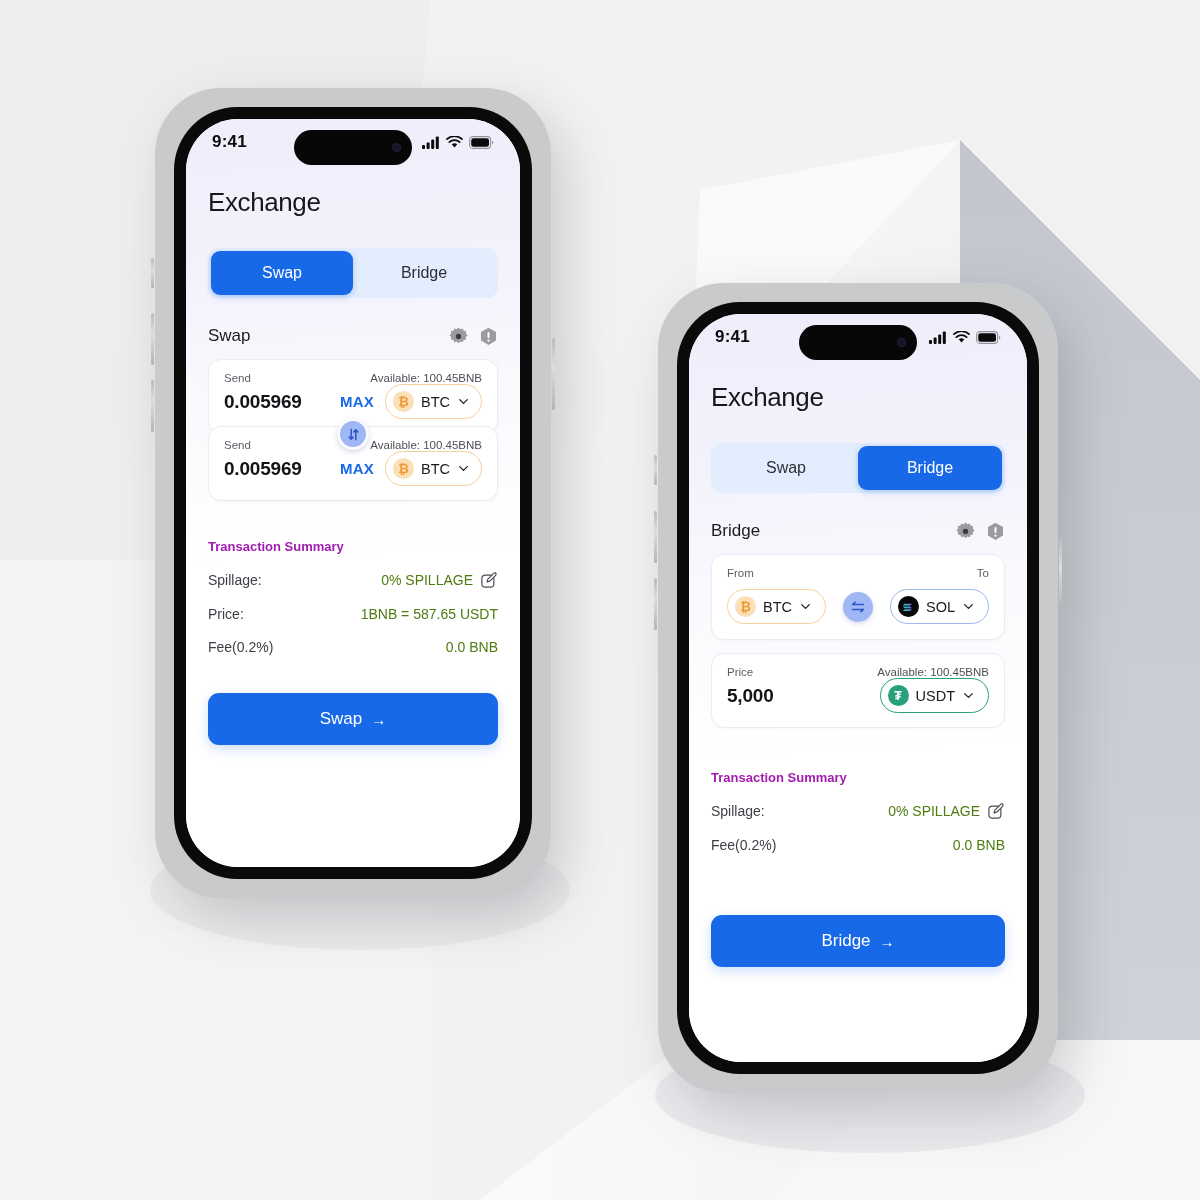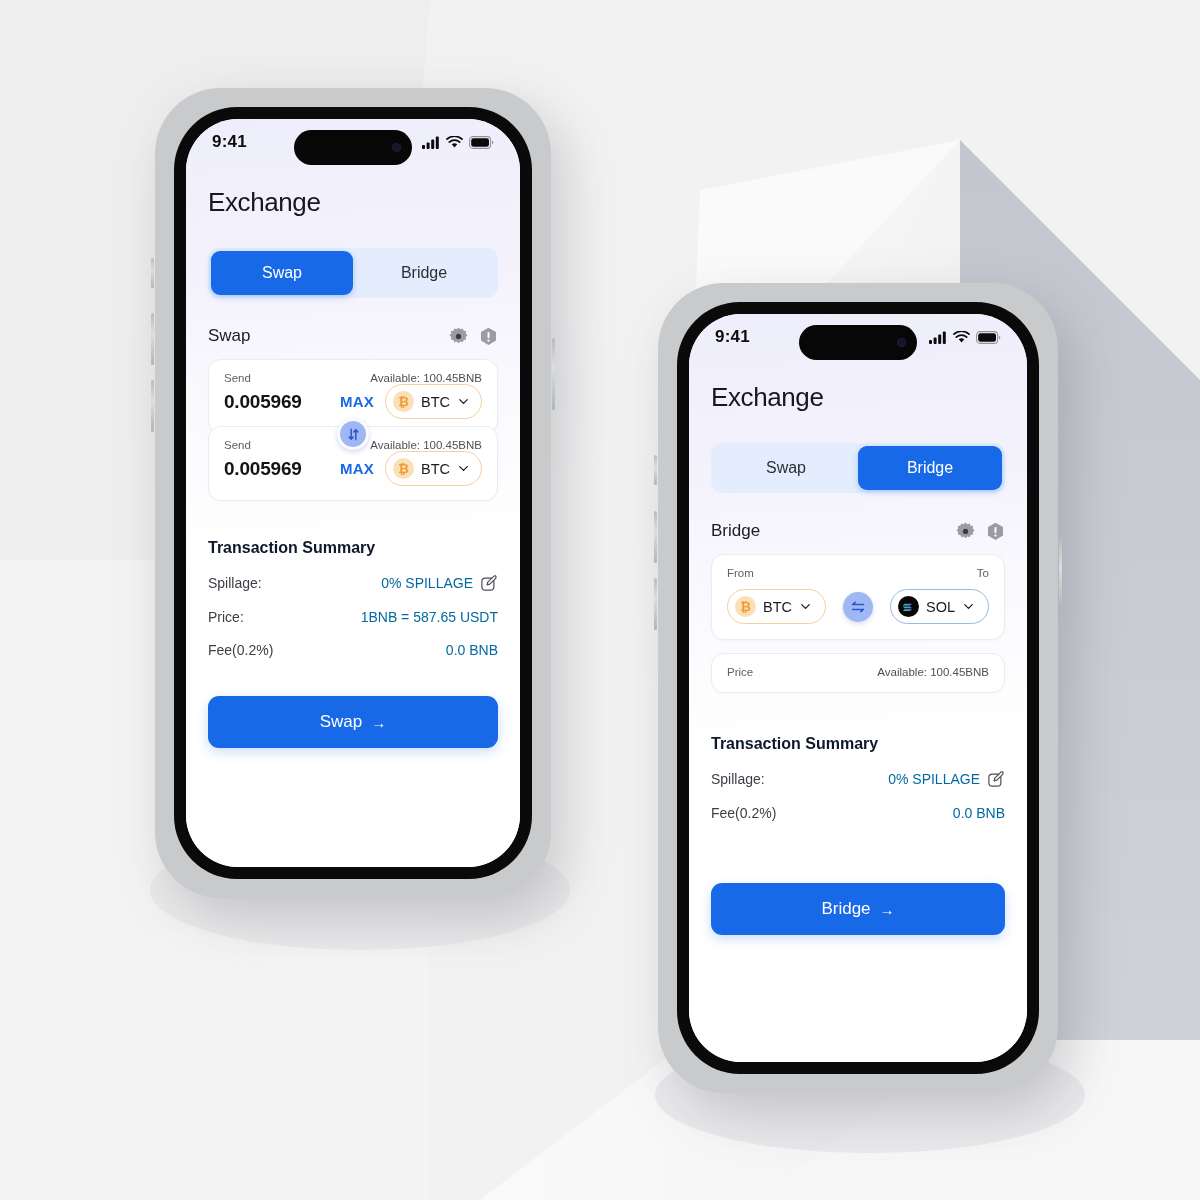--- a/index.html
+++ b/index.html
@@ -151,27 +151,27 @@
     position: relative;
     top: -16px;
     width: 32px; height: 32px;
     border-radius: 50%;
     background: #9fb8f4;
     border: 3px solid #fbfbfe;
     display: flex; align-items: center; justify-content: center;
     box-shadow: 0 2px 5px rgba(60,80,160,0.22);
   }
 
-  .summary-title { font-size: 16px; font-weight: 700; color: #0f172a; }
+  .summary-title { font-size: 13px; font-weight: 700; color: #a21caf; }
   .sum-row {
     display: flex; align-items: center; justify-content: space-between;
     margin-top: 17px;
   }
   .sum-key { font-size: 14px; color: #3c3f46; }
-  .sum-val { font-size: 14px; color: #0369a1; font-weight: 500; display: flex; align-items: center; gap: 7px; }
+  .sum-val { font-size: 14px; color: #4d7c0f; font-weight: 500; display: flex; align-items: center; gap: 7px; }
 
   .cta {
     display: flex; align-items: center; justify-content: center; gap: 9px;
     background: #1769e8;
     color: #fff;
     border-radius: 11px;
     height: 52px;
     font-size: 17px;
     font-weight: 500;
     box-shadow: 0 4px 12px rgba(23,105,232,0.22);
@@ -468,20 +468,30 @@
               </svg>
             </span>
           </div>
         </div>
 
         <div class="card" style="margin-top:13px;">
           <div class="card-top">
             <span class="card-label">Price</span>
             <span class="card-avail">Available: 100.45BNB</span>
           </div>
+          <div class="card-row">
+            <span class="amount">5,000</span>
+            <span class="pill usdt" style="padding:6px 13px 6px 7px;">
+              <span class="coin usdt">₮</span>
+              <span class="pill-name">USDT</span>
+              <svg width="13" height="13" viewBox="0 0 24 24">
+                <path d="M5 8.5 L12 15.5 L19 8.5" stroke="#1a1b1f" stroke-width="2.3" fill="none" stroke-linecap="round" stroke-linejoin="round"></path>
+              </svg>
+            </span>
+          </div>
         </div>
 
         <div style="margin-top:42px;">
           <div class="summary-title">Transaction Summary</div>
 
           <div class="sum-row">
             <span class="sum-key">Spillage:</span>
             <span class="sum-val">
               <span>0% SPILLAGE</span>
               <svg width="18" height="18" viewBox="0 0 24 24">

